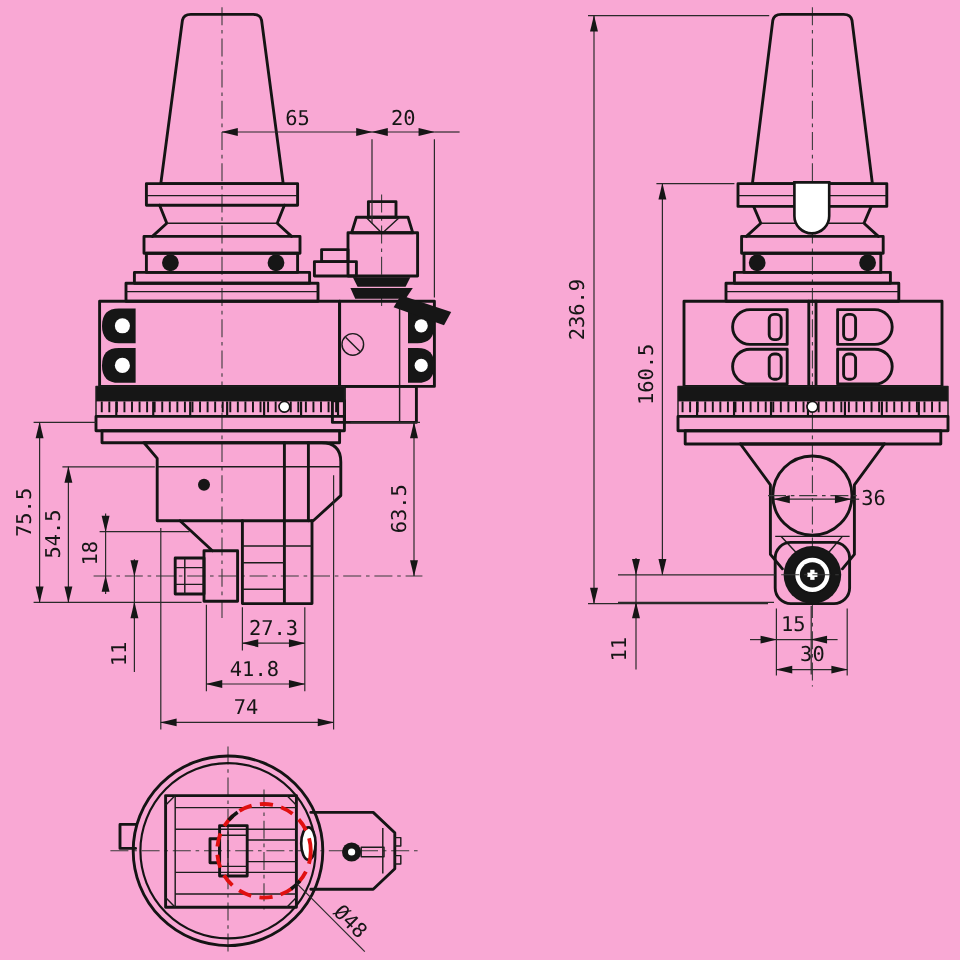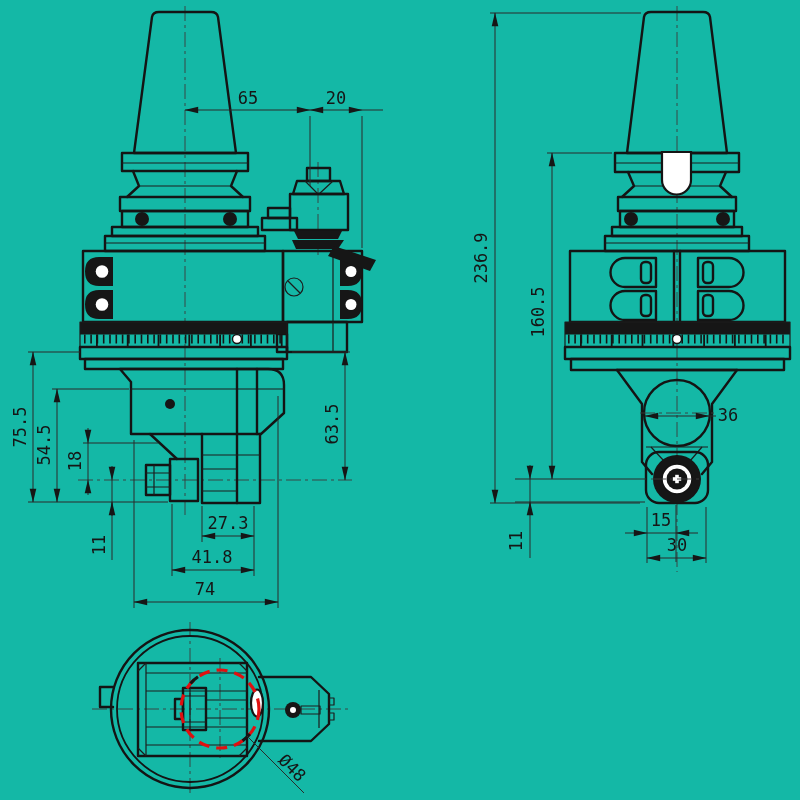--- a/index.html
+++ b/index.html
@@ -1,16 +1,16 @@
 <!DOCTYPE html>
 <html><head>
 <meta charset="utf-8">
 <style>
   html,body{margin:0;padding:0;background:#fff;}
-  .canvas{width:800px;height:800px;background:#14b8a6;position:relative;overflow:hidden;}
+  .canvas{width:800px;height:800px;background:#f9a8d4;position:relative;overflow:hidden;}
   svg{display:block;}
   .o  {fill:none;stroke:#141414;stroke-width:2.4;stroke-linejoin:round;stroke-linecap:round;}
   .o1 {fill:none;stroke:#1c1c1c;stroke-width:1.2;stroke-linejoin:round;}
   .t  {fill:none;stroke:#2a2a2a;stroke-width:1;}
   .cl {fill:none;stroke:#3a3a3a;stroke-width:0.9;stroke-dasharray:15 4 3 4;}
   .dk {fill:#161616;stroke:none;}
   .wh {fill:#ffffff;stroke:none;}
   .whl{fill:#ffffff;stroke:#141414;stroke-width:2.2;}
   text.dim{font-family:"DejaVu Sans Mono","Liberation Mono",monospace;font-size:17px;fill:#161616;text-anchor:middle;}
 </style>

